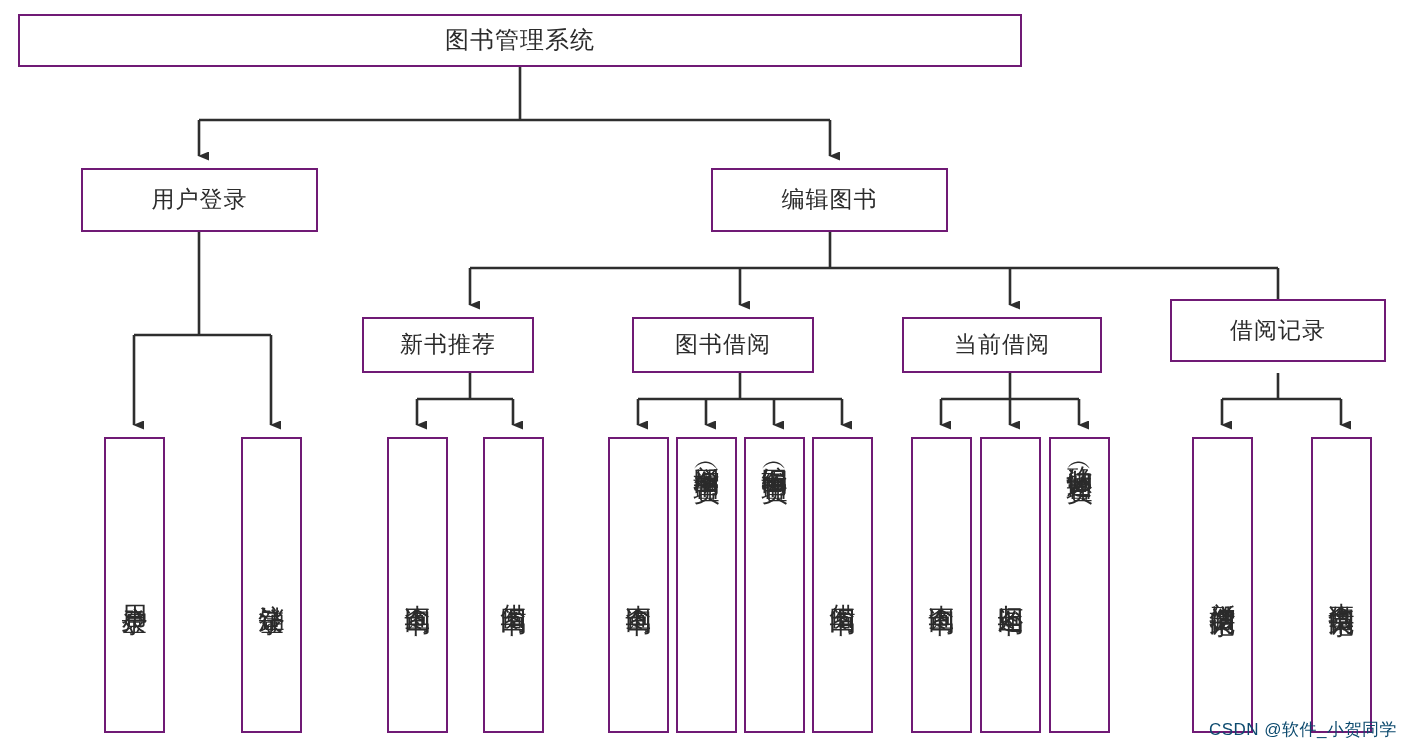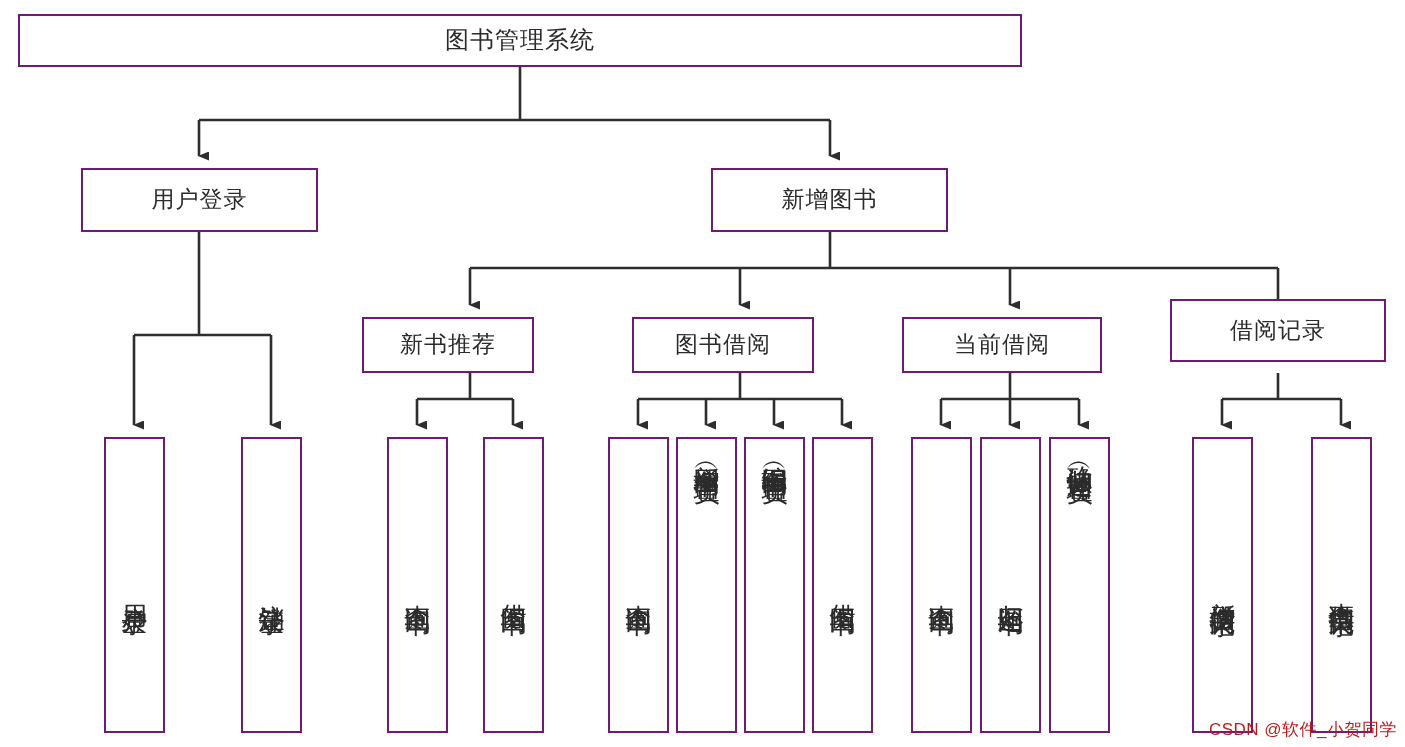--- a/index.html
+++ b/index.html
@@ -64,21 +64,21 @@
     justify-content: center;
   }
   .leaf-inner.mid {
     align-items: center;
   }
   .watermark {
     position: absolute;
     right: 8px;
     bottom: 6px;
     font-size: 17px;
-    color: #b91c1c;
+    color: #0c4a6e;
     letter-spacing: 0.5px;
     white-space: nowrap;
   }
 </style>
 </head>
 <body>
 
 <div id="canvas">
 
   <svg class="connectors" viewBox="0 0 1405 747">
@@ -132,21 +132,21 @@
   </svg>
 
   <div class="node horiz root" style="left:18px; top:14px; width:1004px; height:53px;">
     <span>图书管理系统</span>
   </div>
 
   <div class="node horiz" style="left:81px; top:168px; width:237px; height:64px;">
     <span>用户登录</span>
   </div>
   <div class="node horiz" style="left:711px; top:168px; width:237px; height:64px;">
-    <span>新增图书</span>
+    <span>编辑图书</span>
   </div>
 
   <div class="node horiz" style="left:362px; top:317px; width:172px; height:56px;align-items:center;">
     <span>新书推荐</span>
   </div>
   <div class="node horiz" style="left:632px; top:317px; width:182px; height:56px;">
     <span>图书借阅</span>
   </div>
   <div class="node horiz" style="left:902px; top:317px; width:200px; height:56px;">
     <span>当前借阅</span>

